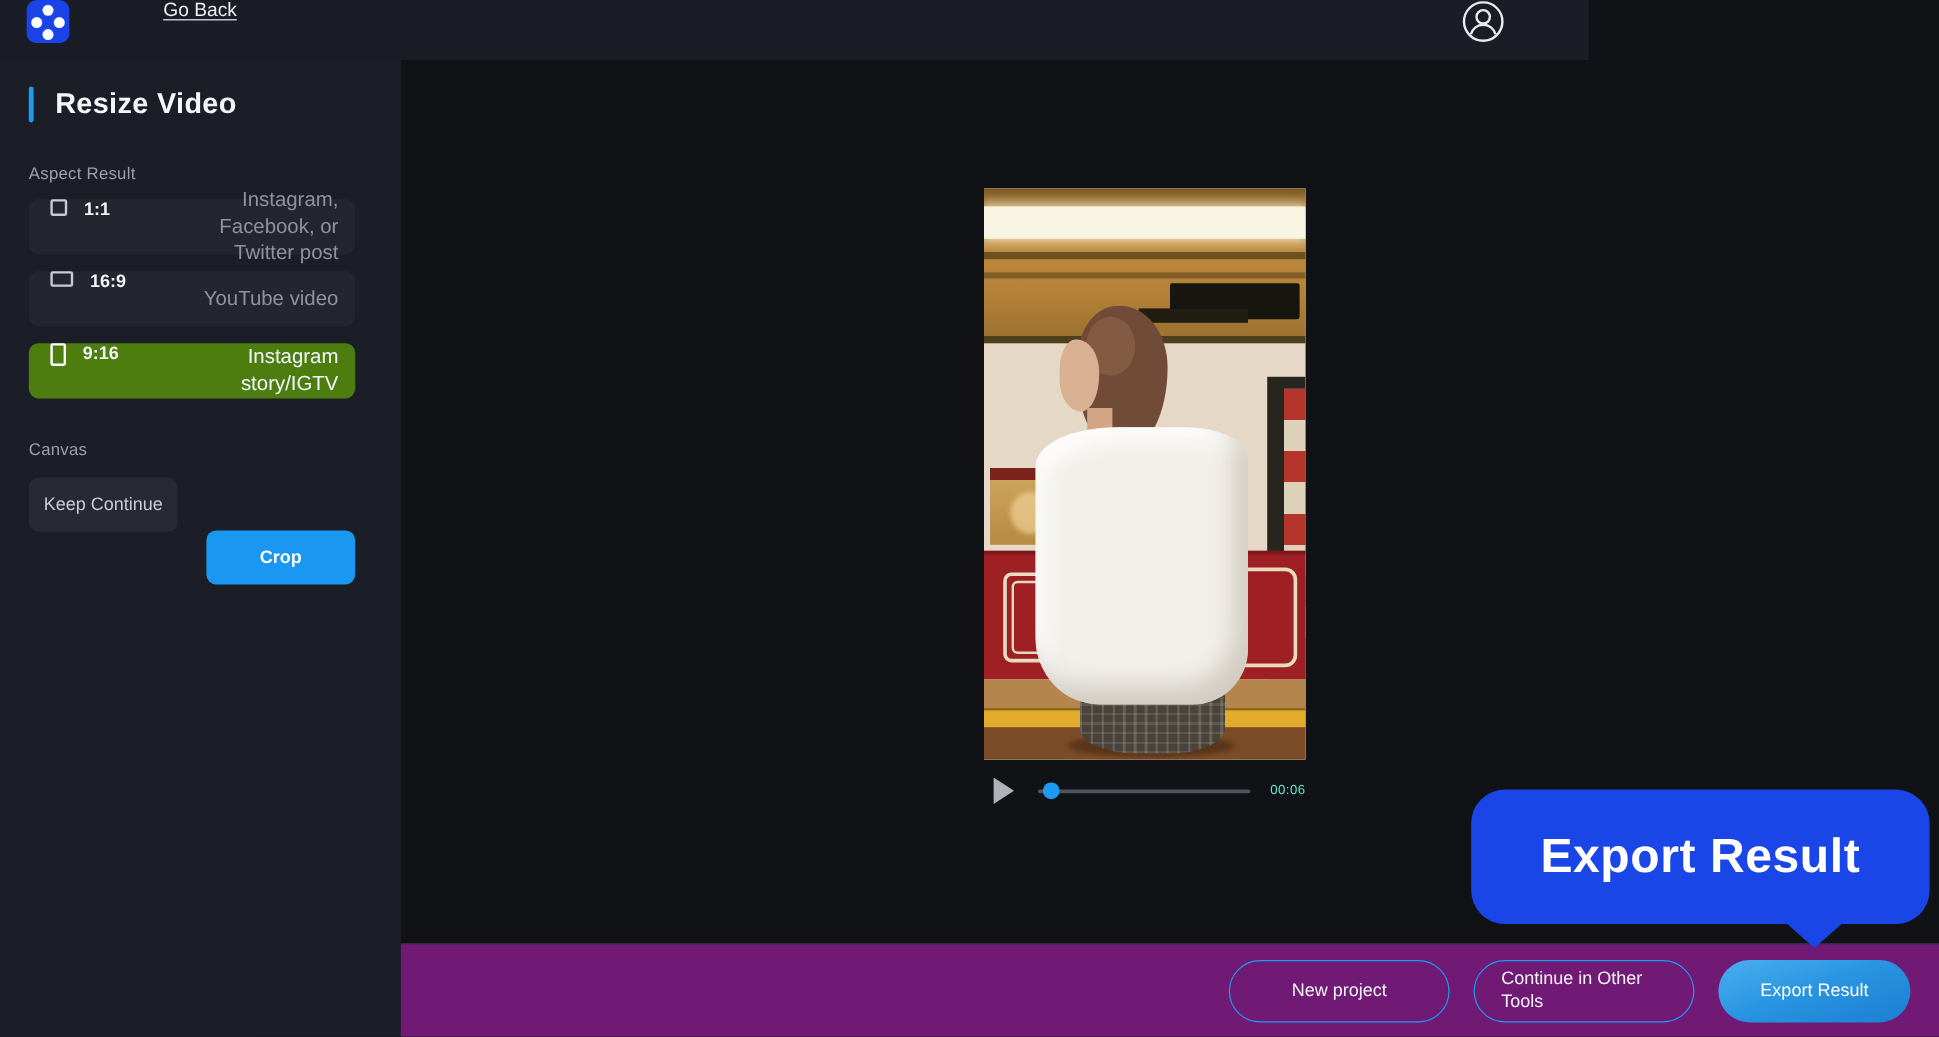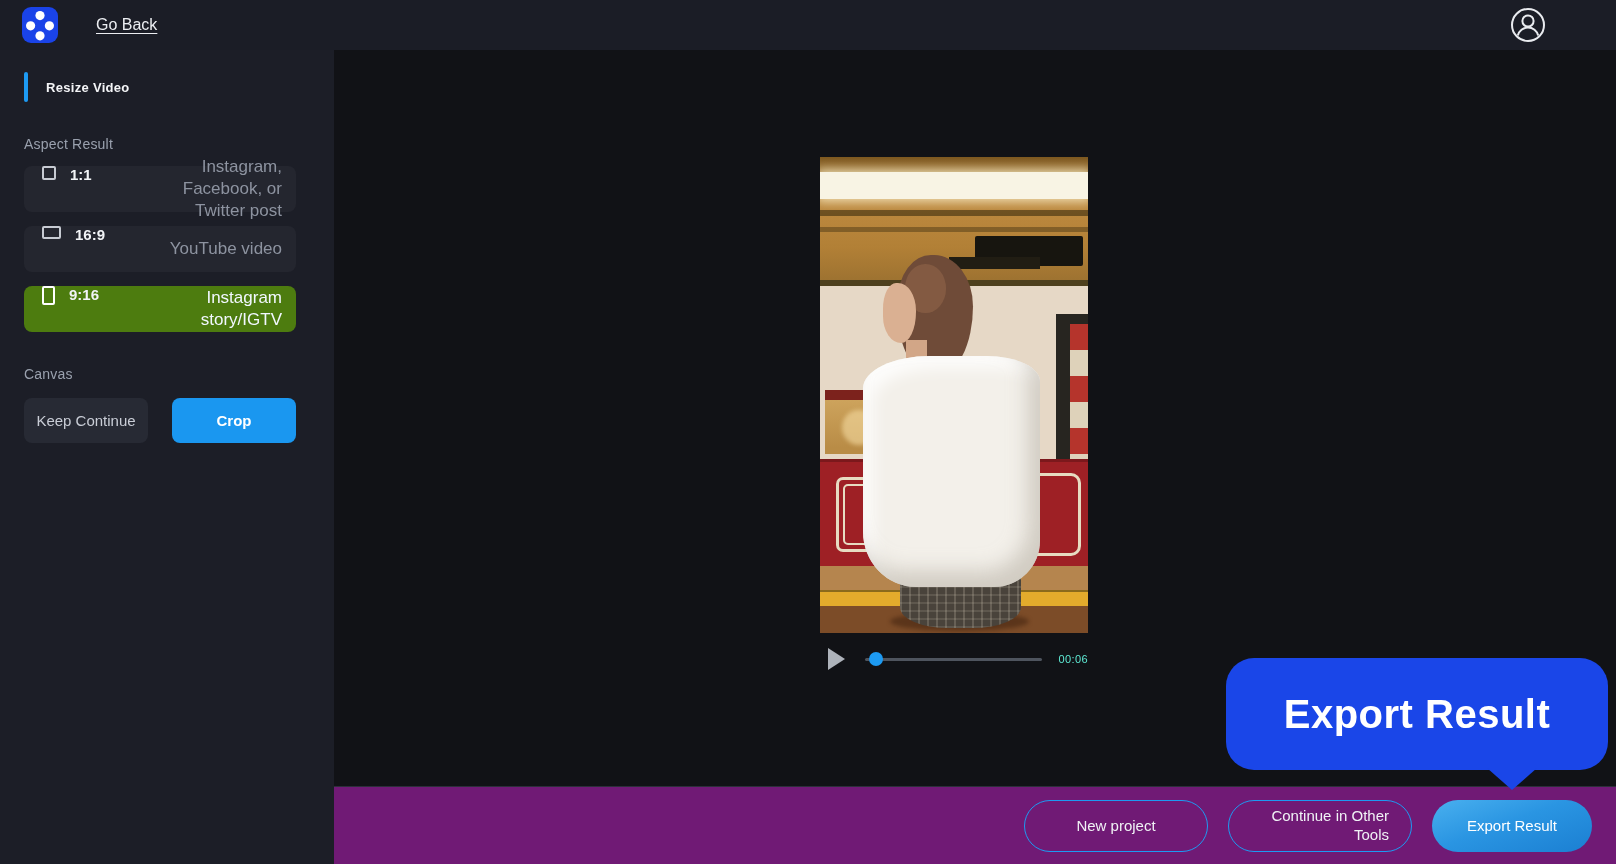--- a/index.html
+++ b/index.html
@@ -1,53 +1,53 @@
 <!DOCTYPE html>
 <html><head>
 <meta charset="utf-8">
 <style>
   * { margin:0; padding:0; box-sizing:border-box; }
   html,body { width:1616px; height:864px; overflow:hidden; background:#111216;
               font-family:"Liberation Sans", sans-serif; }
   .app { position:relative; width:1616px; height:864px; }
 
   
-  .topbar { position:absolute; left:0; top:0; width:1616px; height:50px;
-            background:#1b1d26; display:flex; align-items:center; z-index:5; }
+  .topbar { position:absolute; left:0; top:0; width:1324px; height:50px;
+            background:#1b1d26; display:flex; align-items:flex-start; z-index:5;gap:40px; }
   .logo { width:36px; height:36px; margin-left:22px; flex:0 0 auto; }
   .goback { margin-left:38px; color:#eceef2; font-size:16px; text-decoration:underline;
             text-underline-offset:3px; cursor:pointer; }
   .topbar-spacer { flex:1; }
   .profile { margin-right:70px; width:36px; height:36px; cursor:pointer; }
 
   
   .sidebar { position:absolute; left:0; top:50px; width:334px; height:814px;
              background:#1c1e27; z-index:4; }
   .side-title-row { display:flex; align-items:center; margin:22px 0 0 24px; }
   .accent-bar { width:4px; height:30px; background:#1d9af2; border-radius:2px; margin-right:18px; }
-  .side-title { color:#f4f5f7; font-size:13px; font-weight:700; letter-spacing:.3px; }
+  .side-title { color:#f4f5f7; font-size:24px; font-weight:700; letter-spacing:.3px; }
   .section-label { color:#9aa1ae; font-size:14px; margin:34px 0 0 24px; letter-spacing:.2px; }
 
   .option { position:relative; width:272px; margin:14px 0 0 24px; height:46px; border-radius:8px;
             background:#24262f; display:flex; align-items:flex-start; cursor:pointer; }
   .option.selected { background:#4d7c0f; }
   .ratio-icon { border:2px solid #c7cbd3; border-radius:2px; margin-left:18px; flex:0 0 auto; }
   .icon-1-1  { width:14px; height:14px; }
   .icon-16-9 { width:19px; height:13px; }
   .icon-9-16 { width:13px; height:19px; border-color:#ffffff; }
   .ratio-label { color:#f2f4f7; font-size:15px; font-weight:700; margin-left:14px; }
   .ratio-desc { position:absolute; right:14px; top:50%; transform:translateY(-50%);
                 width:126px; text-align:right; color:#8d93a0; font-size:17px; line-height:1.3; }
   .option.selected .ratio-desc { color:#f2f8ff; }
 
   .canvas-btns { display:flex; margin:16px 0 0 24px; gap:24px; }
   .btn-keep { width:124px; height:45px; border-radius:8px; background:#272a34; border:none;
               color:#c9cdd6; font-size:15px; cursor:pointer; font-family:inherit; }
   .btn-crop { width:124px; height:45px; border-radius:8px; background:#1a97f0; border:none;
-              color:#ffffff; font-size:15px; font-weight:700; cursor:pointer; font-family:inherit; }
+              color:#ffffff; font-size:15px; font-weight:700; cursor:pointer; font-family:inherit;margin-top:44px; }
 
   
   .main { position:absolute; left:334px; top:50px; width:1282px; height:736px; background:#111216; }
 
   .video { position:absolute; left:486px; top:107px; width:268px; height:476px;
            background:#e6d8c6; overflow:hidden; cursor:pointer; }
   .video > div { position:absolute; }
   .v-ceiling { left:0; top:0; width:100%; height:27%;
                background:linear-gradient(#7c571f, #c08c42 26%, #b28036 70%, #9a7030); }
   .v-light  { left:0; top:3.2%; width:100%; height:5.6%; background:#f8f4e4;
@@ -118,21 +118,21 @@
 
   
   .bottombar { position:absolute; left:334px; top:786px; width:1282px; height:78px;
                background:#701a75; border-top:1px solid #2c2f3a;
                display:flex; align-items:center; justify-content:flex-end; gap:20px;
                padding-right:24px; z-index:10; }
   .pill { height:52px; border-radius:26px; display:flex; align-items:center; justify-content:center;
           font-size:15px; cursor:pointer; font-family:inherit; }
   .pill-outline { background:transparent; border:1.5px solid #1d9af2; color:#f0f2f5; }
   .btn-new { width:184px; }
-  .btn-continue { width:184px; line-height:1.25; text-align:right; padding:0 22px; }
+  .btn-continue { width:184px; line-height:1.25; text-align:left; padding:0 22px; }
   .btn-export { width:160px; border:none; color:#ffffff;
                 background:linear-gradient(160deg,#49b0ef 0%, #2a95e2 45%, #1b7fd2 100%); }
 </style>
 </head>
 <body>
 
 <div class="app">
 
   <header class="topbar">
     <svg class="logo" viewBox="0 0 36 36">

